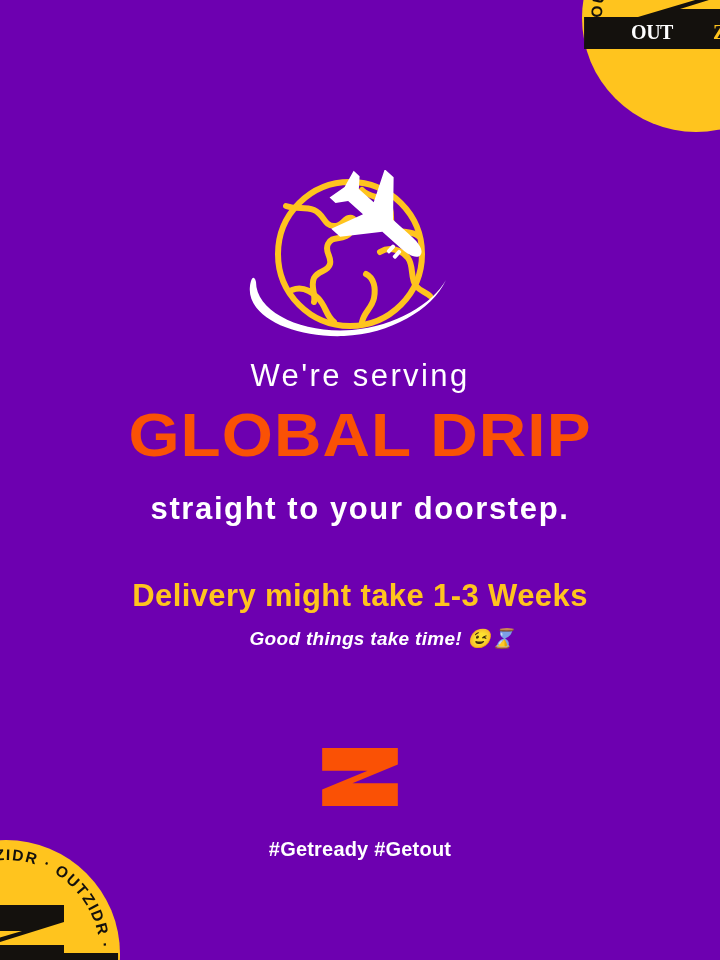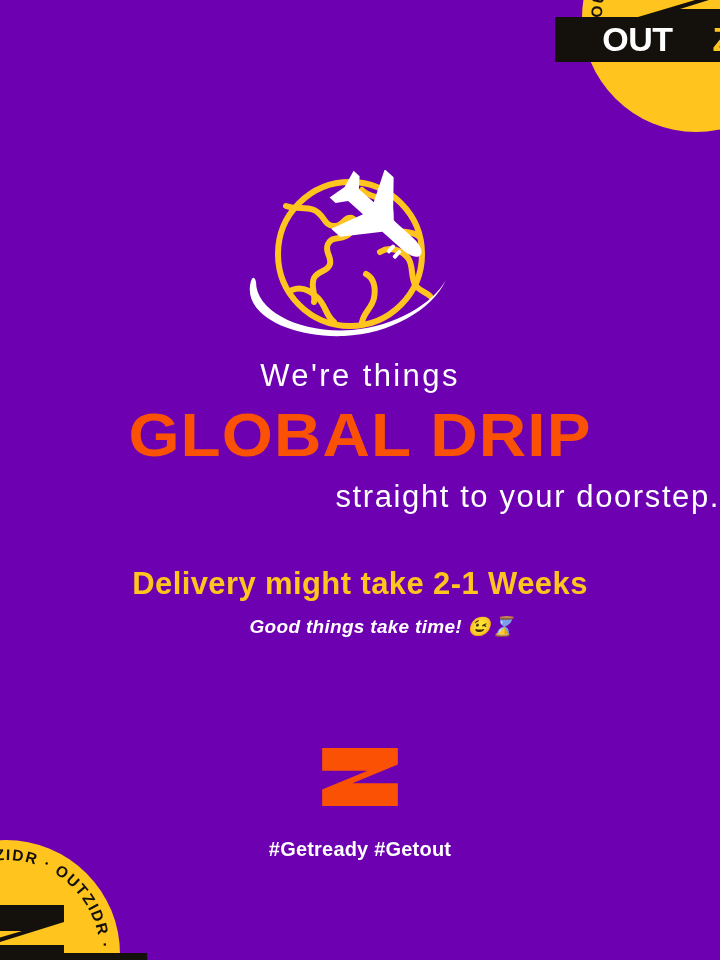--- a/index.html
+++ b/index.html
@@ -60,23 +60,23 @@
   .badge-word {
     position: absolute;
     left: 50%;
     top: 74px;
     transform: translateX(-50%);
     background: #14110d;
     padding: 5px 7px 6px 7px;
     white-space: nowrap;
   }
   .badge-word span {
-    font-family: Liberation Sans, sans-serif;
-    font-weight: bold;
-    font-size: 34px;
+    font-family: Liberation Serif, serif;
+    font-weight: bold;
+    font-size: 20px;
     letter-spacing: -0.5px;
     line-height: 1;
     color: #ffffff;
     display: inline-block;
     margin-left: 40px;
   }
   .badge-word .zchar { color: #ffc41e; }
 
   
   .globe-wrap {
@@ -110,26 +110,25 @@
     font-size: 62px;
     font-weight: bold;
     color: #fa5105;
     letter-spacing: 1px;
     line-height: 1.05;
     margin-top: 8px;
     transform: scaleX(1.06);
   }
   .subline {
     font-size: 31px;
-    font-weight: 400;
+    font-weight: 700;
     color: #ffffff;
     letter-spacing: 1.6px;
     line-height: 1.15;
-    margin-top: 12px;
-    text-align: right;
+    margin-top: 24px;
   }
   .delivery {
     font-size: 31px;
     font-weight: bold;
     color: #ffc41e;
     letter-spacing: 0.4px;
     line-height: 1.15;
     margin-top: 52px;
   }
   .tagline {
@@ -221,24 +220,24 @@
       <path d="M16,112 C16,142 62,164 112,160 C156,156 192,134 206,110 C192,140 150,164 104,166 C52,168 6,146 10,116 C11,108 14,104 16,112 Z" fill="#ffffff"></path>
       <g fill="#ffffff" transform="translate(152,30) rotate(42)">
         <path d="M40,14 C50,14 58,17 58,22 C58,27 50,30 40,30 L14,30 L-14,62 L-26,62 L-12,30 L-32,30 L-40,40 L-48,40 L-44,22 L-48,4 L-40,4 L-32,14 L-12,14 L-26,-18 L-14,-18 L14,14 Z"></path>
         <rect x="30" y="32" width="4" height="10" rx="1.6"></rect>
         <rect x="38" y="32" width="4" height="10" rx="1.6"></rect>
       </g>
     </svg>
   </div>
 
   <div class="copy">
-    <div class="eyebrow">We're things</div>
+    <div class="eyebrow">We're serving</div>
     <div class="headline">GLOBAL DRIP</div>
     <div class="subline">straight to your doorstep.</div>
-    <div class="delivery">Delivery might take 2-1 Weeks</div>
+    <div class="delivery">Delivery might take 1-3 Weeks</div>
     <div class="tagline">Good things take time! 😉⌛</div>
   </div>
 
   <div class="footer">
     <svg class="footer-z" viewBox="0 0 128 92">
       <polygon points="4,0 124,0 124,26 52,56 124,56 124,92 4,92 4,66 76,36 4,36" fill="#fa5105"></polygon>
     </svg>
     <div class="hashtags">#Getready #Getout</div>
   </div>
 

